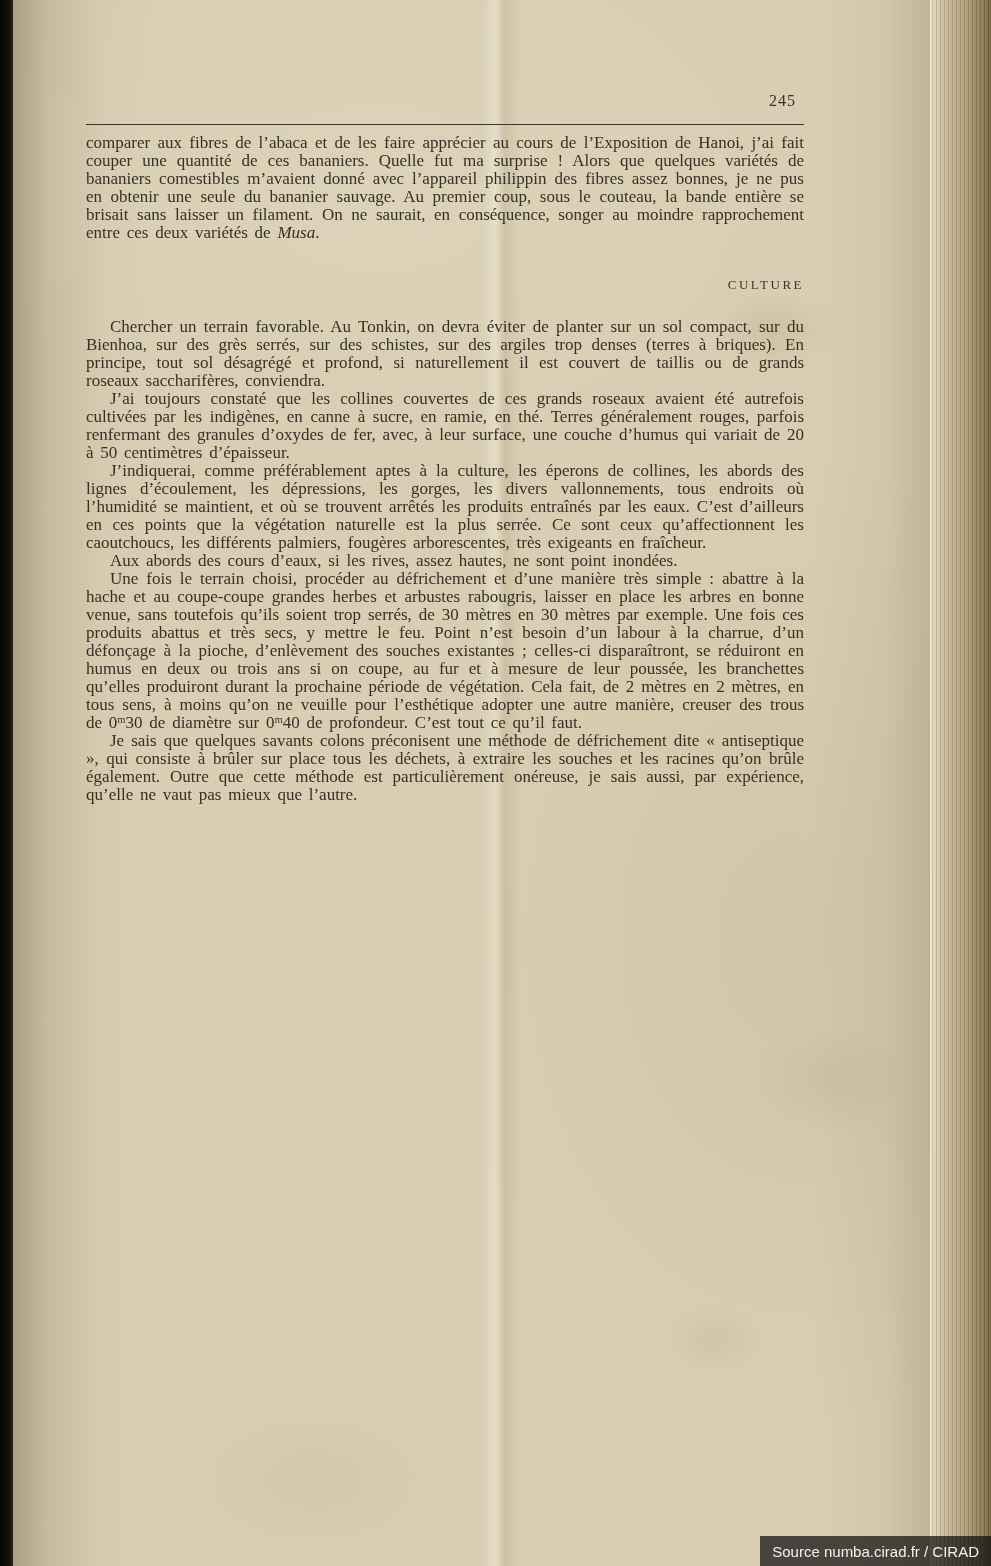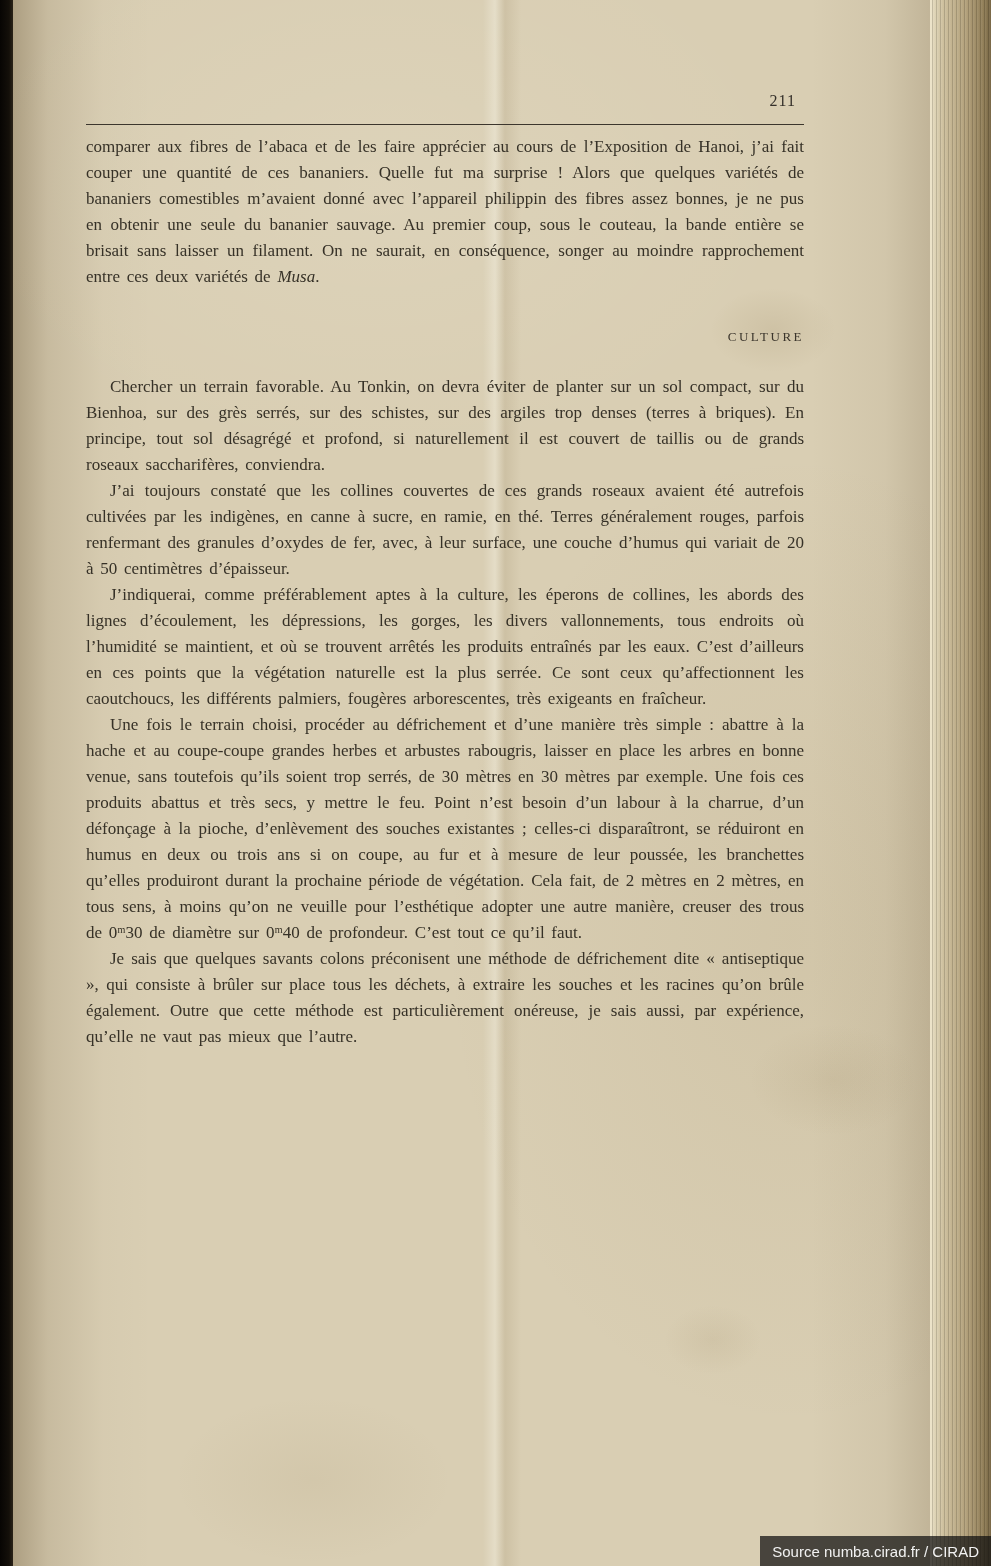--- a/index.html
+++ b/index.html
@@ -74,21 +74,21 @@
     font-size: 16px; letter-spacing: 1px; color: #35302a;
   }
   .header-rule {
     position: absolute; left: 86px; top: 124px; width: 718px;
     border-top: 1.6px solid #3c362d;
   }
 
   
   .text-block {
     position: absolute; left: 86px; top: 134px; width: 718px;
-    font-size: 17px; line-height: 26px;
+    font-size: 17px; line-height: 18px;
     color: #363127;
     text-align: justify;
     word-spacing: 2.5px;
   }
   .text-block p { margin: 0; text-indent: 24px; }
   .text-block p.continuation { text-indent: 0; }
   .text-block em { font-style: italic; }
 
   .section-heading {
     margin: 34px 0 24px 0;
@@ -115,32 +115,33 @@
 
 <div class="scan">
 
   <div class="spine"></div>
 
   <div class="paper"></div>
   <div class="stains"></div>
   <div class="fold"></div>
 
   <div class="page-header">
-    <span class="page-number">211</span>
+    <span class="page-number">245</span>
   </div>
   <div class="header-rule"></div>
 
   <div class="text-block">
     <p class="continuation"><span>comparer aux fibres de l’abaca et de les faire apprécier au cours de l’Exposition de Hanoi, j’ai fait couper une quantité de ces bananiers. Quelle fut ma surprise ! Alors que quelques variétés de bananiers comestibles m’avaient donné avec l’appareil philippin des fibres assez bonnes, je ne pus en obtenir une seule du bananier sauvage. Au premier coup, sous le couteau, la bande entière se brisait sans laisser un filament. On ne saurait, en conséquence, songer au moindre rapprochement entre ces deux variétés de </span><em>Musa</em><span>.</span></p>
 
     <h3 class="section-heading">CULTURE</h3>
 
     <p>Chercher un terrain favorable. Au Tonkin, on devra éviter de planter sur un sol compact, sur du Bienhoa, sur des grès serrés, sur des schistes, sur des argiles trop denses (terres à briques). En principe, tout sol désagrégé et profond, si naturellement il est couvert de taillis ou de grands roseaux saccharifères, conviendra.</p>
     <p>J’ai toujours constaté que les collines couvertes de ces grands roseaux avaient été autrefois cultivées par les indigènes, en canne à sucre, en ramie, en thé. Terres généralement rouges, parfois renfermant des granules d’oxydes de fer, avec, à leur surface, une couche d’humus qui variait de 20 à 50 centimètres d’épaisseur.</p>
     <p>J’indiquerai, comme préférablement aptes à la culture, les éperons de collines, les abords des lignes d’écoulement, les dépressions, les gorges, les divers vallonnements, tous endroits où l’humidité se maintient, et où se trouvent arrêtés les produits entraînés par les eaux. C’est d’ailleurs en ces points que la végétation naturelle est la plus serrée. Ce sont ceux qu’affectionnent les caoutchoucs, les différents palmiers, fougères arborescentes, très exigeants en fraîcheur.</p>
+    <p>Aux abords des cours d’eaux, si les rives, assez hautes, ne sont point inondées.</p>
     <p>Une fois le terrain choisi, procéder au défrichement et d’une manière très simple : abattre à la hache et au coupe-coupe grandes herbes et arbustes rabougris, laisser en place les arbres en bonne venue, sans toutefois qu’ils soient trop serrés, de 30 mètres en 30 mètres par exemple. Une fois ces produits abattus et très secs, y mettre le feu. Point n’est besoin d’un labour à la charrue, d’un défonçage à la pioche, d’enlèvement des souches existantes ; celles-ci disparaîtront, se réduiront en humus en deux ou trois ans si on coupe, au fur et à mesure de leur poussée, les branchettes qu’elles produiront durant la prochaine période de végétation. Cela fait, de 2 mètres en 2 mètres, en tous sens, à moins qu’on ne veuille pour l’esthétique adopter une autre manière, creuser des trous de 0ᵐ30 de diamètre sur 0ᵐ40 de profondeur. C’est tout ce qu’il faut.</p>
     <p>Je sais que quelques savants colons préconisent une méthode de défrichement dite « antiseptique », qui consiste à brûler sur place tous les déchets, à extraire les souches et les racines qu’on brûle également. Outre que cette méthode est particulièrement onéreuse, je sais aussi, par expérience, qu’elle ne vaut pas mieux que l’autre.</p>
   </div>
 
   <div class="page-edges"></div>
 
   <div class="source-bar">
     <span>Source numba.cirad.fr / CIRAD</span>
   </div>
 

